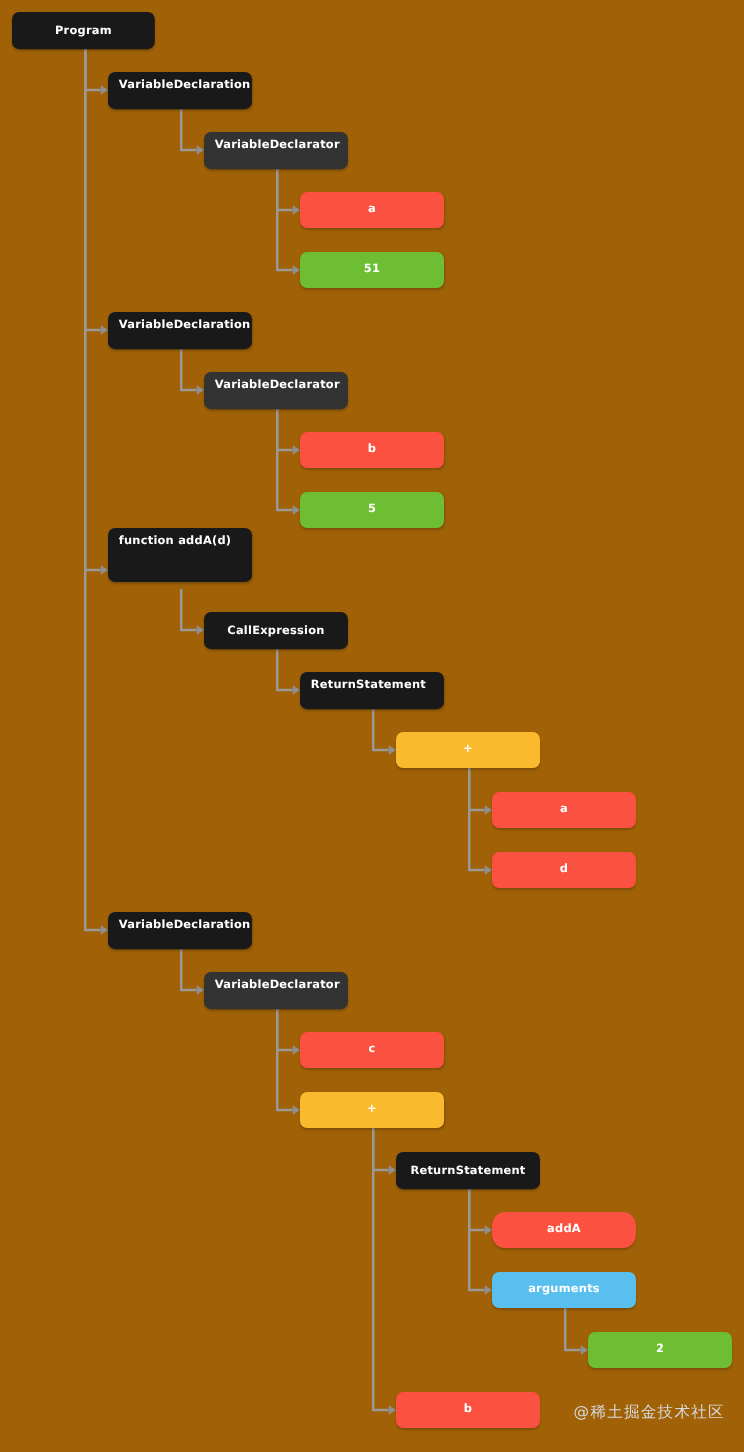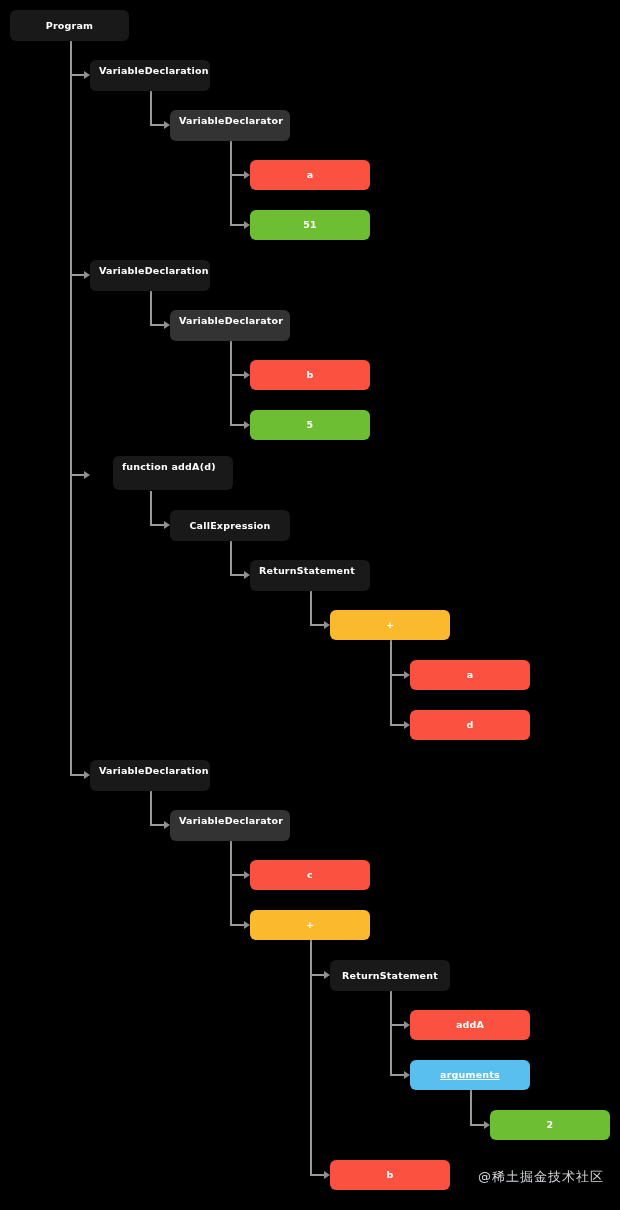--- a/index.html
+++ b/index.html
@@ -7,21 +7,21 @@
     padding: 0;
     background: #ffffff;
   }
   body {
     font-family: "DejaVu Sans", "Liberation Sans", sans-serif;
   }
   #canvas {
     position: relative;
     width: 620px;
     height: 1210px;
-    background: #000000;
+    background: #a16207;
     overflow: hidden;
   }
   
   .node {
     position: absolute;
     box-sizing: border-box;
     border-radius: 6px;
     color: #ffffff;
     font-size: 9.5px;
     font-weight: bold;
@@ -33,21 +33,21 @@
   }
   .node.center {
     text-align: center;
     padding-left: 8px;
   }
   .n-black   { background: #19191a; }
   .n-dark    { background: #333334; }
   .n-red     { background: #fb5140; }
   .n-green   { background: #6dbe33; }
   .n-orange  { background: #fbba2e; }
-  .n-blue    { background: #58bfee; text-decoration: underline; }
+  .n-blue    { background: #58bfee; }
 
   
   .vline {
     position: absolute;
     width: 2px;
     background: #9a9a9a;
   }
   .hline {
     position: absolute;
     height: 2px;
@@ -149,30 +149,30 @@
   <div id="nodes-layer">
       <div class="node n-black center" style="left: 10px; top: 10px; width: 119px; height: 31px; display: flex; align-items: center; justify-content: center;">Program</div>
       <div class="node n-black" style="left: 90px; top: 60px; width: 120px; height: 31px;">VariableDeclaration</div>
       <div class="node n-dark" style="left: 170px; top: 110px; width: 120px; height: 31px;">VariableDeclarator</div>
       <div class="node n-red center" style="left: 250px; top: 160px; width: 120px; height: 30px; display: flex; align-items: center; justify-content: center;">a</div>
       <div class="node n-green center" style="left: 250px; top: 210px; width: 120px; height: 30px; display: flex; align-items: center; justify-content: center;">51</div>
       <div class="node n-black" style="left: 90px; top: 260px; width: 120px; height: 31px;">VariableDeclaration</div>
       <div class="node n-dark" style="left: 170px; top: 310px; width: 120px; height: 31px;">VariableDeclarator</div>
       <div class="node n-red center" style="left: 250px; top: 360px; width: 120px; height: 30px; display: flex; align-items: center; justify-content: center;">b</div>
       <div class="node n-green center" style="left: 250px; top: 410px; width: 120px; height: 30px; display: flex; align-items: center; justify-content: center;">5</div>
-      <div class="node n-black" style="left: 90px; top: 456px; width: 120px; height: 34px; margin-left: 23px;">function addA(d)</div>
+      <div class="node n-black" style="left: 90px; top: 440px; width: 120px; height: 45px;">function addA(d)</div>
       <div class="node n-black center" style="left: 170px; top: 510px; width: 120px; height: 31px; display: flex; align-items: center; justify-content: center;">CallExpression</div>
       <div class="node n-black" style="left: 250px; top: 560px; width: 120px; height: 31px;">ReturnStatement</div>
       <div class="node n-orange center" style="left: 330px; top: 610px; width: 120px; height: 30px; display: flex; align-items: center; justify-content: center;">+</div>
       <div class="node n-red center" style="left: 410px; top: 660px; width: 120px; height: 30px; display: flex; align-items: center; justify-content: center;">a</div>
       <div class="node n-red center" style="left: 410px; top: 710px; width: 120px; height: 30px; display: flex; align-items: center; justify-content: center;">d</div>
       <div class="node n-black" style="left: 90px; top: 760px; width: 120px; height: 31px;">VariableDeclaration</div>
       <div class="node n-dark" style="left: 170px; top: 810px; width: 120px; height: 31px;">VariableDeclarator</div>
       <div class="node n-red center" style="left: 250px; top: 860px; width: 120px; height: 30px; display: flex; align-items: center; justify-content: center;">c</div>
       <div class="node n-orange center" style="left: 250px; top: 910px; width: 120px; height: 30px; display: flex; align-items: center; justify-content: center;">+</div>
       <div class="node n-black center" style="left: 330px; top: 960px; width: 120px; height: 31px; display: flex; align-items: center; justify-content: center;">ReturnStatement</div>
-      <div class="node n-red center" style="left: 410px; top: 1010px; width: 120px; height: 30px; display: flex; align-items: center; justify-content: center;">addA</div>
+      <div class="node n-red center" style="left: 410px; top: 1010px; width: 120px; height: 30px; display: flex; align-items: center; justify-content: center; border-radius: 11px;">addA</div>
       <div class="node n-blue center" style="left: 410px; top: 1060px; width: 120px; height: 30px; display: flex; align-items: center; justify-content: center;">arguments</div>
       <div class="node n-green center" style="left: 490px; top: 1110px; width: 120px; height: 30px; display: flex; align-items: center; justify-content: center;">2</div>
       <div class="node n-red center" style="left: 330px; top: 1160px; width: 120px; height: 30px; display: flex; align-items: center; justify-content: center;">b</div>
     </div>
   <div id="watermark" style="left: 478px; top: 1168px;">@稀土掘金技术社区</div>
 </div>
 
 </body></html>

